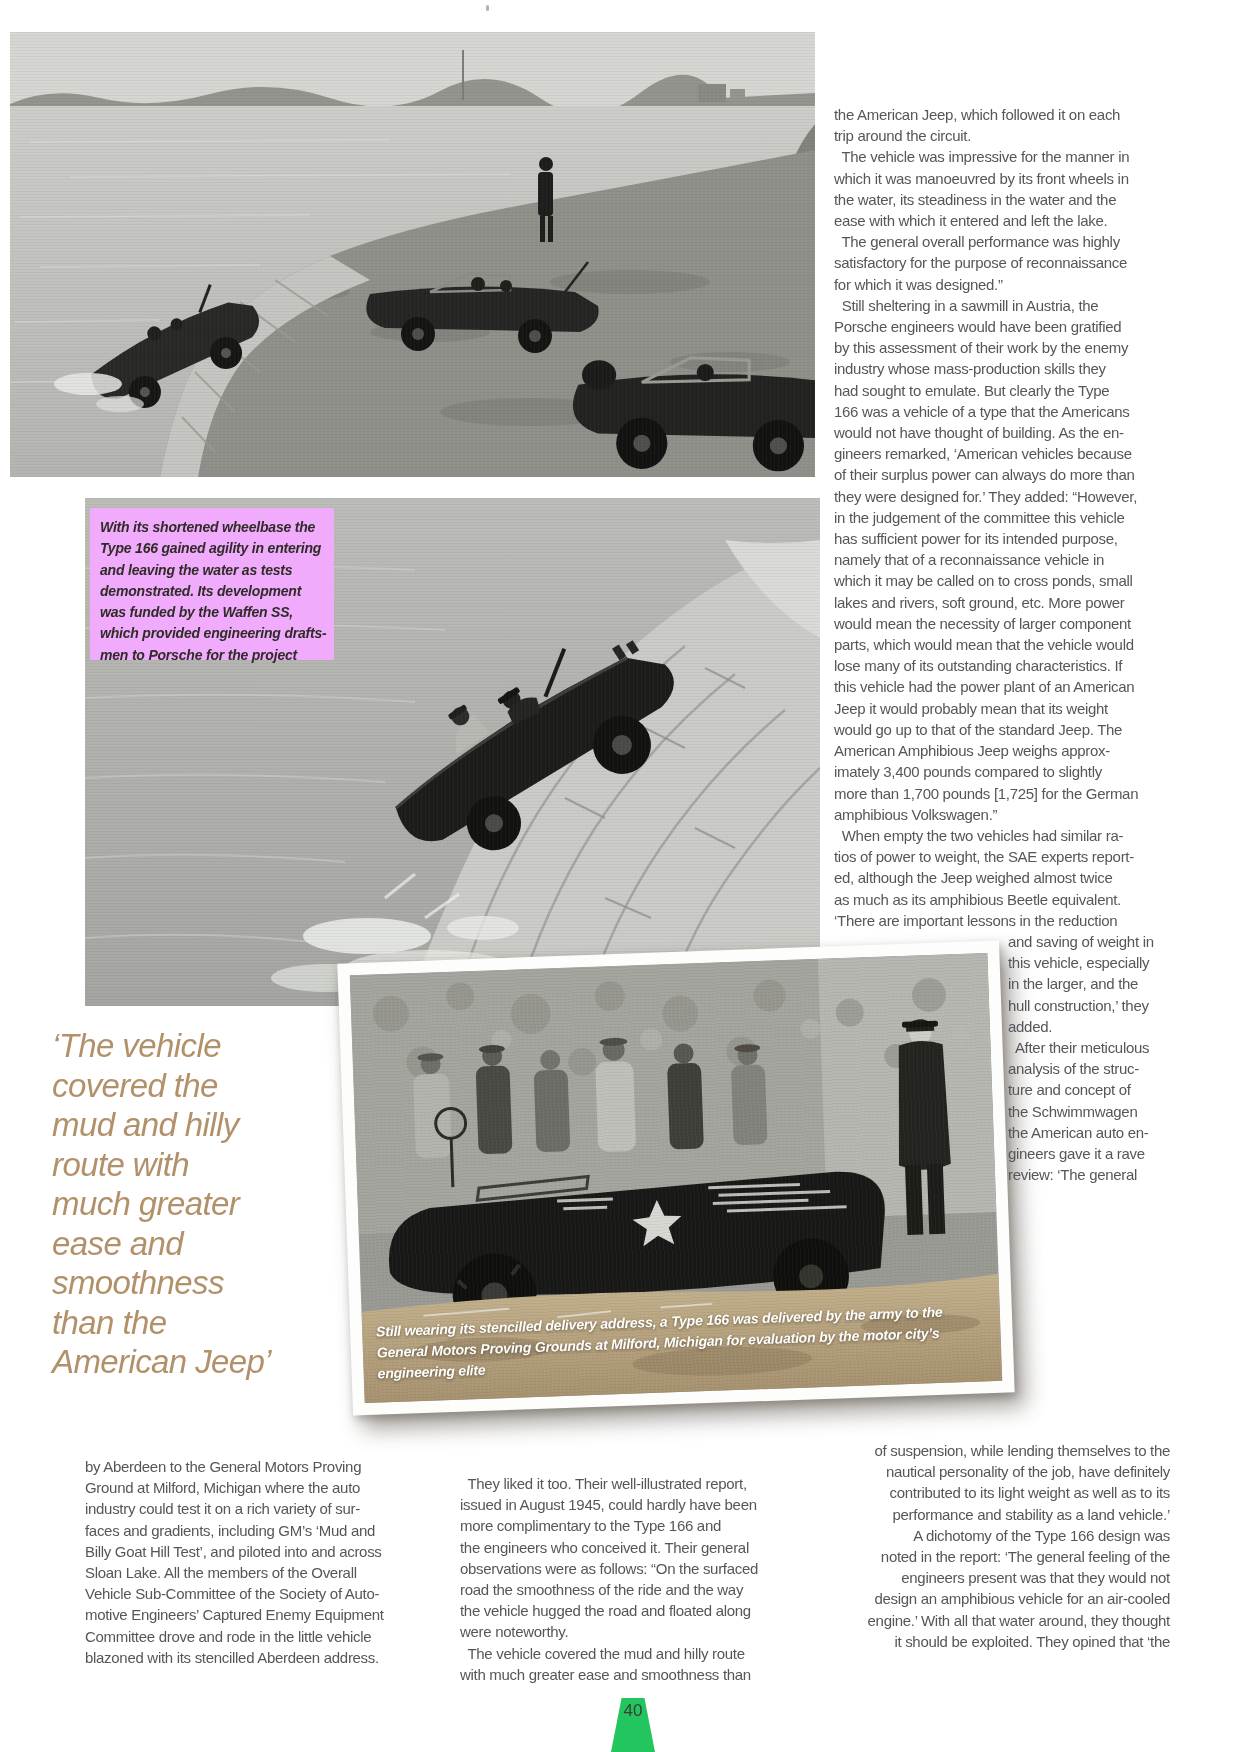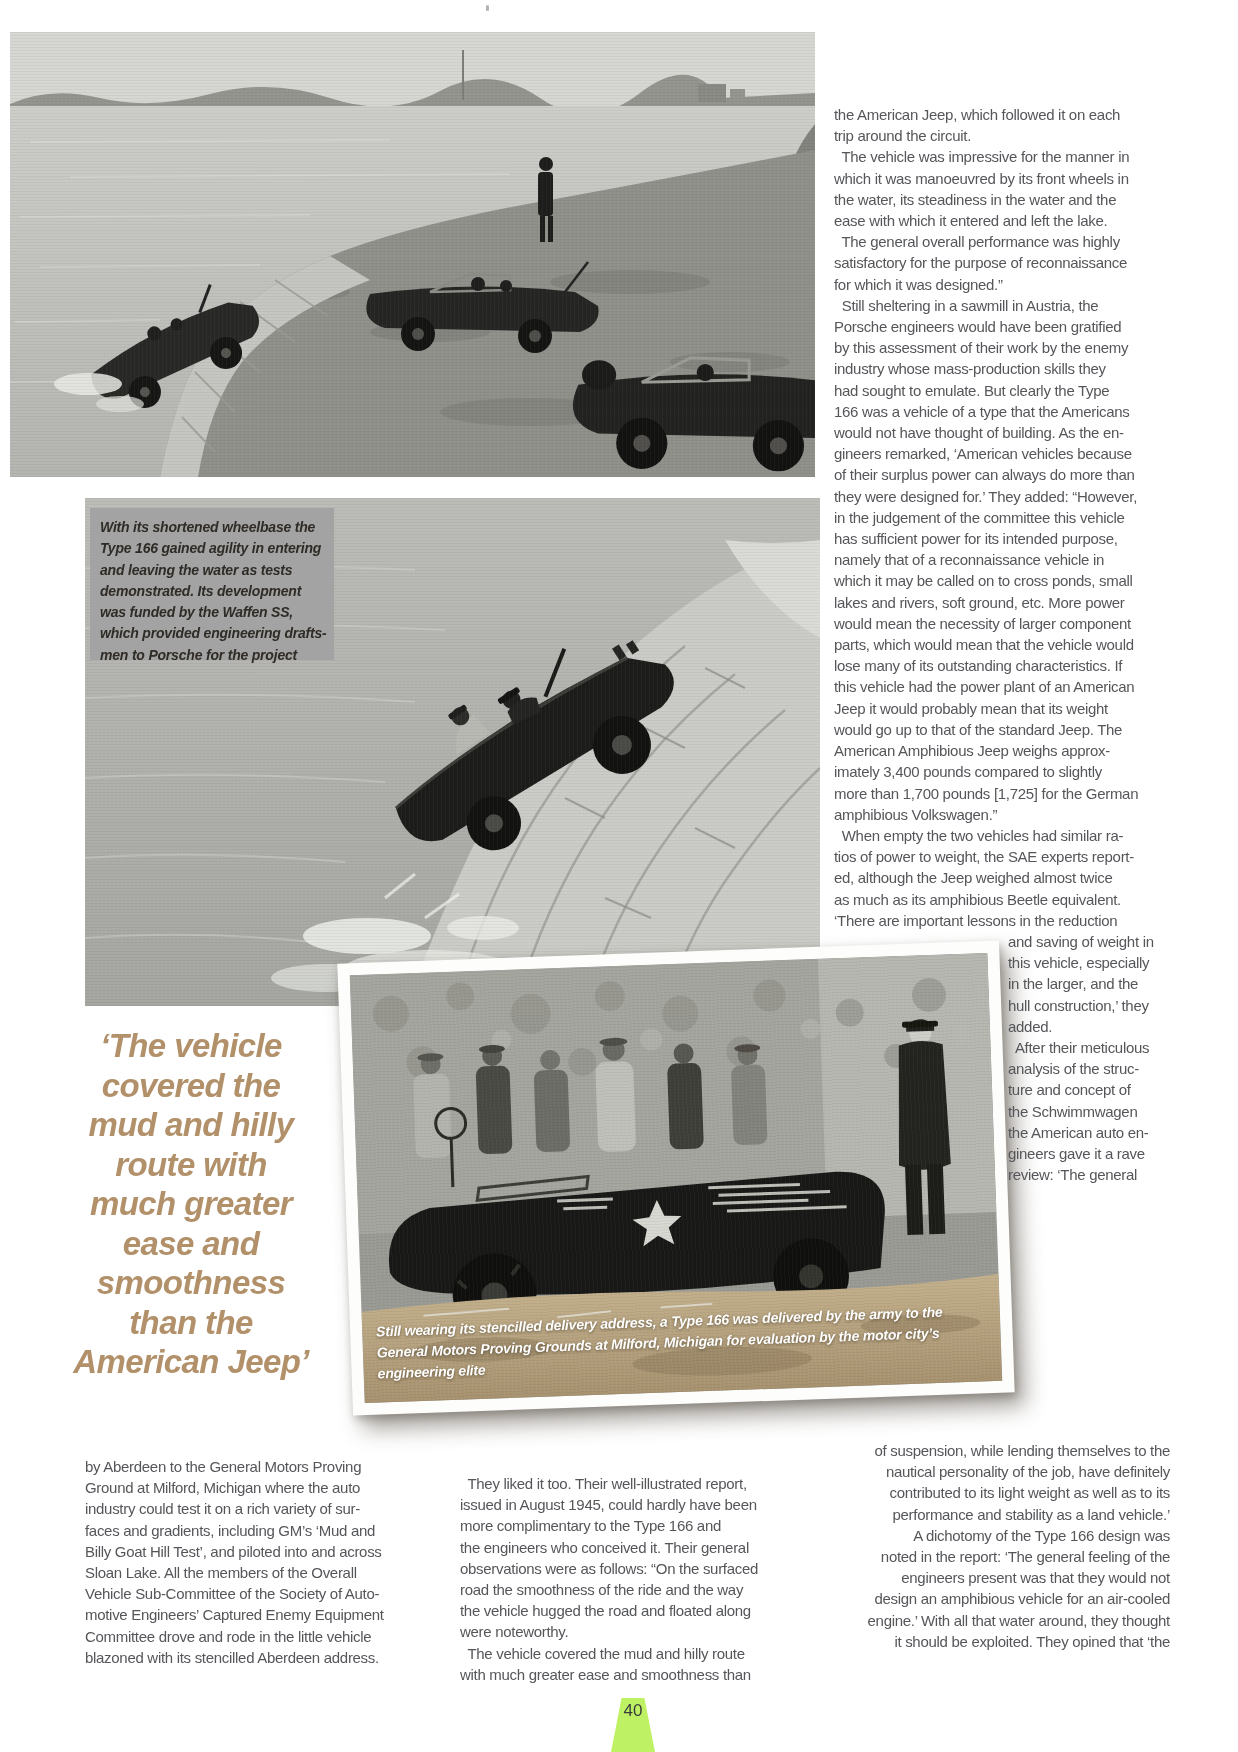--- a/index.html
+++ b/index.html
@@ -8,34 +8,34 @@
   .photo{position:absolute;overflow:hidden;background:#bbb;}
   .photo svg{display:block;width:100%;height:100%;}
   .grain{position:absolute;inset:0;pointer-events:none;
          background:repeating-linear-gradient(0deg,rgba(0,0,0,.045) 0 1px,transparent 1px 3px),
                     repeating-linear-gradient(90deg,rgba(255,255,255,.035) 0 1px,transparent 1px 4px);}
   .bodycol{position:absolute;font-size:15px;line-height:21.2px;letter-spacing:-0.3px;color:#55565a;
            white-space:pre;}
   .capbar{position:absolute;left:85px;top:421px;width:730px;height:56px;background:rgba(183,142,94,.90);
           color:#fff;font-style:italic;font-weight:bold;font-size:14.5px;line-height:20px;
           letter-spacing:-0.2px;padding:8px 0 0 14px;box-sizing:border-box;white-space:pre;}
-  .capbox{position:absolute;left:90px;top:508px;width:244px;height:152px;background:#a3a3a3;
+  .capbox{position:absolute;left:90px;top:508px;width:244px;height:152px;background:#f0abfc;
           color:#2f2b26;font-style:italic;font-weight:bold;font-size:14px;line-height:21.3px;
           letter-spacing:-0.2px;padding:9px 10px;box-sizing:border-box;white-space:pre;}
   .polaroid{position:absolute;left:345px;top:952px;width:662px;height:452px;background:#fdfdfc;
             padding:12px;box-sizing:border-box;transform:rotate(-2deg);
             box-shadow:10px 14px 22px rgba(60,52,40,.45), 2px 4px 8px rgba(60,52,40,.3);}
   .polaroid .inner{position:relative;width:100%;height:100%;overflow:hidden;background:#9a9a95;}
   .p3caption{position:absolute;left:14px;bottom:18px;color:#fff;font-style:italic;font-weight:bold;
              font-size:14px;line-height:21px;letter-spacing:-0.2px;white-space:pre;
              text-shadow:0 1px 3px rgba(40,30,15,.55);}
-  .pullquote{position:absolute;left:52px;top:1026px;width:278px;text-align:center;color:#b2916a;
-             font-style:italic;font-weight:bold;font-size:33px;line-height:39.5px;
+  .pullquote{position:absolute;left:52px;top:1026px;width:278px;text-align:left;color:#b2916a;
+             font-style:italic;font-weight:normal;font-size:33px;line-height:39.5px;
              letter-spacing:-0.6px;white-space:pre;}
-  .pagetab{position:absolute;left:611px;top:1698px;width:44px;height:54px;background:#bef264;
+  .pagetab{position:absolute;left:611px;top:1698px;width:44px;height:54px;background:#22c55e;
            clip-path:polygon(24% 0,76% 0,100% 100%,0 100%);color:#3c3e3c;font-size:17px;
            text-align:center;padding-top:3px;box-sizing:border-box;}
   .printmark{position:absolute;left:486px;top:5px;width:3px;height:6px;background:#b5b2ae;border-radius:2px;}
 </style>
 </head>
 <body>
 
 <div id="page">
 
   <div class="printmark"></div>

